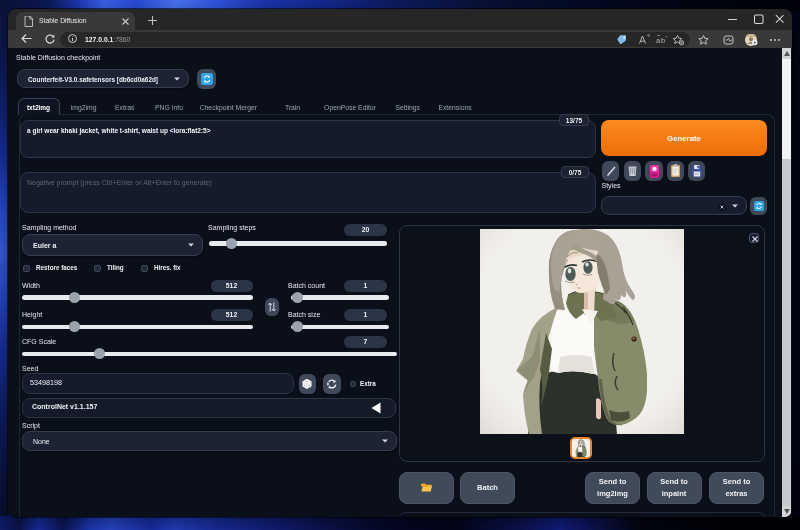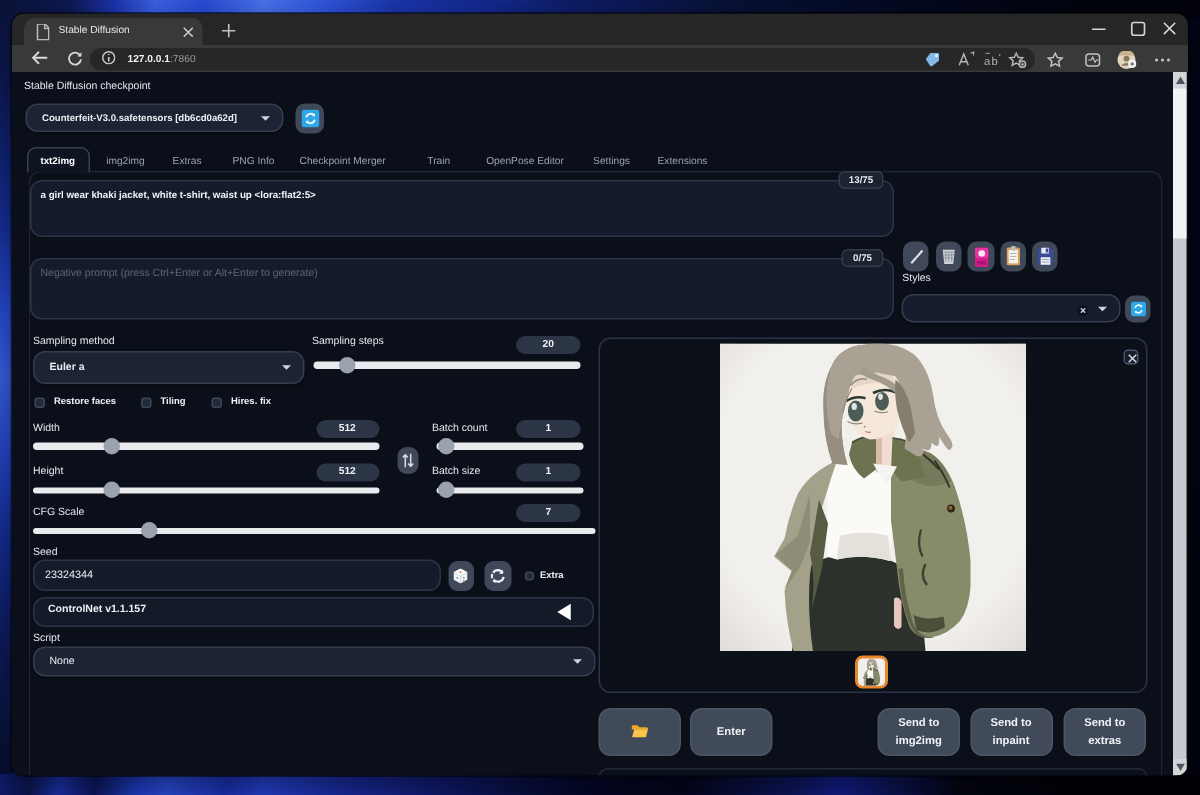--- a/index.html
+++ b/index.html
@@ -140,20 +140,21 @@
     <span class="tabtxt" style="left:399.7px;">Settings</span>
     <span class="tabtxt" style="left:447px;">Extensions</span>
 
     <div class="input" style="left:12px;top:72px;width:576px;height:38px;"></div>
     <span style="position:absolute;left:19px;top:79px;font-size:6.5px;font-weight:bold;color:#f2f4f7;">a girl wear khaki jacket, white t-shirt, waist up  &lt;lora:flat2:5&gt;</span>
     <div class="badge" style="left:551px;top:66px;width:30px;height:12px;line-height:11px;">13/75</div>
     <div class="input" style="left:12px;top:124px;width:576px;height:41px;"></div>
     <span style="position:absolute;left:19px;top:131px;font-size:7px;color:#5c6675;">Negative prompt (press Ctrl+Enter or Alt+Enter to generate)</span>
     <div class="badge" style="left:553px;top:118px;width:28px;height:12px;line-height:11px;">0/75</div>
 
+    <div style="position:absolute;left:593px;top:72px;width:166px;height:36px;border-radius:8px;background:linear-gradient(180deg,#fb8b1e 0%,#ee6e07 100%);display:flex;align-items:center;justify-content:center;font-size:7.8px;font-weight:bold;color:#fff;">Generate</div>
     <div class="toolbtn" style="left:593.7px;top:113px;width:17.5px;height:20px;">
       <svg style="position:absolute;left:4px;top:4.5px" width="10" height="11" viewBox="0 0 10 11">
           <path d="M9 1 L1.5 9.5" stroke="#dfe3ea" stroke-width="1.4"></path>
         </svg>
     </div>
     <div class="toolbtn" style="left:615.7px;top:113px;width:17.5px;height:20px;">
       <svg style="position:absolute;left:4.2px;top:4px" width="9" height="12" viewBox="0 0 9 12">
           <path d="M0.5 1.5 H8.5 L7.5 11 H1.5 Z" fill="#cfd3da"></path>
           <path d="M2.5 3 V9.5 M4.5 3 V9.5 M6.5 3 V9.5" stroke="#8a8f98" stroke-width=".7"></path>
           <path d="M1 3 H8 M1.2 5 H7.8 M1.4 7 H7.6" stroke="#8a8f98" stroke-width=".6"></path>
@@ -246,21 +247,21 @@
       </div>
 
     <span class="lbl" style="left:14px;top:290px;">CFG Scale</span>
     <div class="num" style="left:336px;top:288px;width:43px;height:12px;line-height:12px;">7</div>
     <div class="track" style="left:14px;top:303.5px;width:375px;">
         <span class="knob" style="left:72px;"></span>
       </div>
 
     <span class="lbl" style="left:14px;top:317px;">Seed</span>
     <div class="input" style="left:14px;top:324.5px;width:272px;height:21px;"></div>
-    <span style="position:absolute;left:22px;top:330px;font-size:7.2px;color:#eef1f5;">23324344</span>
+    <span style="position:absolute;left:22px;top:330px;font-size:7.2px;color:#eef1f5;">53498198</span>
     <div class="toolbtn" style="left:290.5px;top:326px;width:17px;height:20px;">
       <svg style="position:absolute;left:3.5px;top:5px" width="10" height="10" viewBox="0 0 10 10">
           <path d="M5 0 L9.5 2.5 V7.5 L5 10 L0.5 7.5 V2.5 Z" fill="#f3f4f6"></path>
           <path d="M5 0 L9.5 2.5 L5 5 L0.5 2.5 Z" fill="#ffffff"></path>
           <path d="M5 5 V10 M5 5 L9.5 2.5 M5 5 L0.5 2.5" stroke="#c9ccd3" stroke-width=".5"></path>
           <circle cx="5" cy="2.5" r=".7" fill="#e06a6a"></circle>
           <circle cx="2.8" cy="6.3" r=".6" fill="#8a8f98"></circle>
           <circle cx="7.2" cy="6.3" r=".6" fill="#8a8f98"></circle>
           <circle cx="7.2" cy="8.2" r=".6" fill="#8a8f98"></circle>
         </svg>
@@ -372,21 +373,21 @@
           <use href="#girl"></use>
         </svg>
     </div>
 
     <div class="sendbtn" style="left:391px;top:423.5px;width:55px;height:32px;">
       <svg width="11" height="9" viewBox="0 0 11 9">
           <path d="M0 1.5 A1 1 0 0 1 1 0.5 H4 L5.2 1.8 H10 A1 1 0 0 1 11 2.8 V3.4 H0 Z" fill="#f5a623"></path>
           <path d="M0.4 8.5 L1.8 3.2 H11 L9.6 8.5 Z" fill="#fbc34b"></path>
         </svg>
     </div>
-    <div class="sendbtn" style="left:452px;top:423.5px;width:55px;height:32px;">Enter</div>
+    <div class="sendbtn" style="left:452px;top:423.5px;width:55px;height:32px;">Batch</div>
     <div class="sendbtn" style="left:577px;top:423.5px;width:55px;height:32px;">Send to<br>img2img</div>
     <div class="sendbtn" style="left:638.5px;top:423.5px;width:55px;height:32px;">Send to<br>inpaint</div>
     <div class="sendbtn" style="left:701px;top:423.5px;width:55px;height:32px;">Send to<br>extras</div>
     <div style="position:absolute;left:391px;top:464px;width:366px;height:12px;border:1px solid #222b3a;border-radius:8px;"></div>
 
     <div style="position:absolute;left:774px;top:0;width:9px;height:469px;background:#c6c9cd;">
       <div style="position:absolute;left:0;top:0;width:9px;height:11px;background:#d2d4d7;"></div>
       <svg style="position:absolute;left:1.5px;top:3px" width="6" height="5" viewBox="0 0 6 5">
           <path d="M3 0 L6 5 H0 Z" fill="#50555b"></path>
         </svg>

